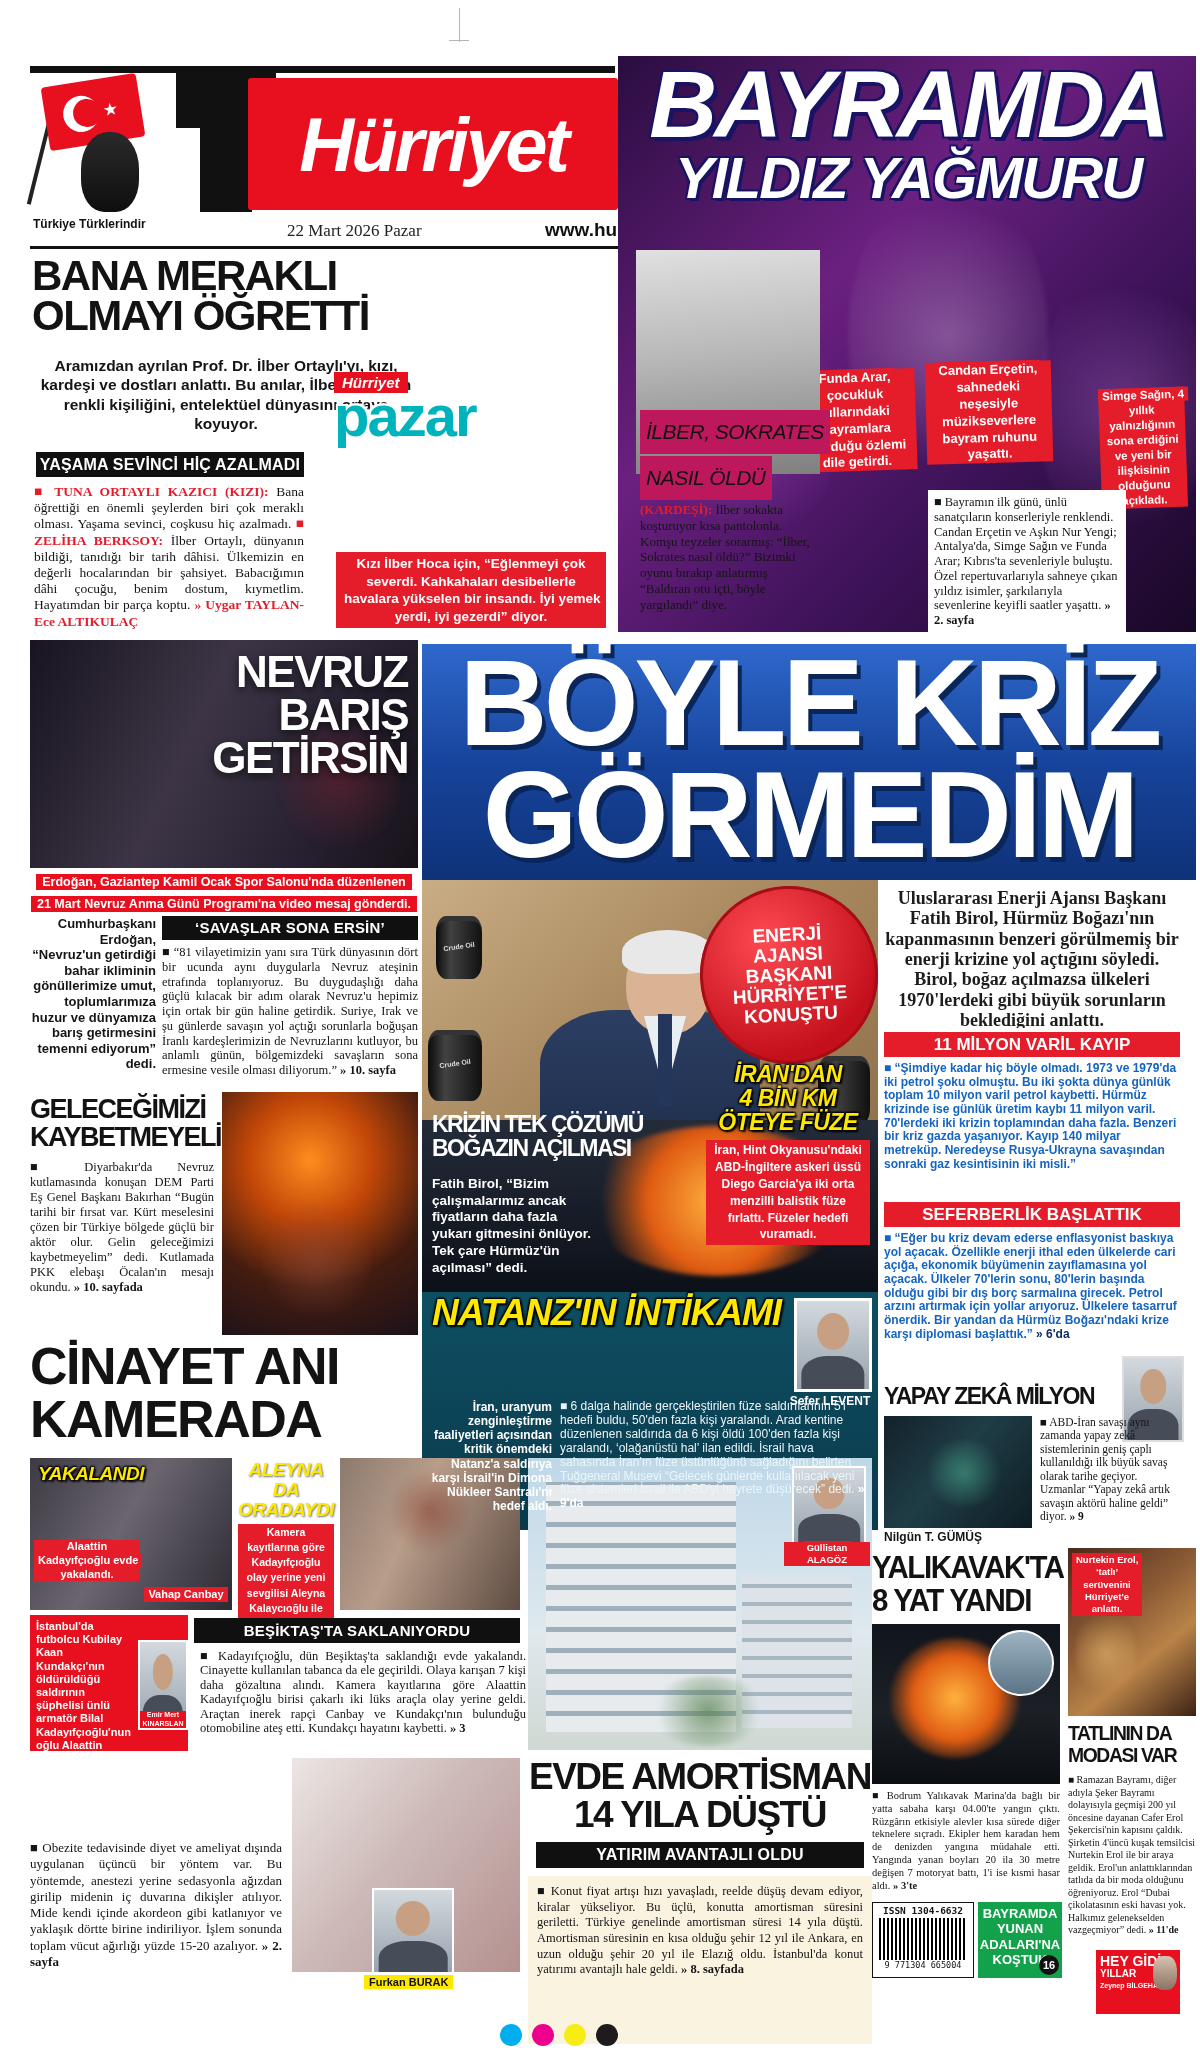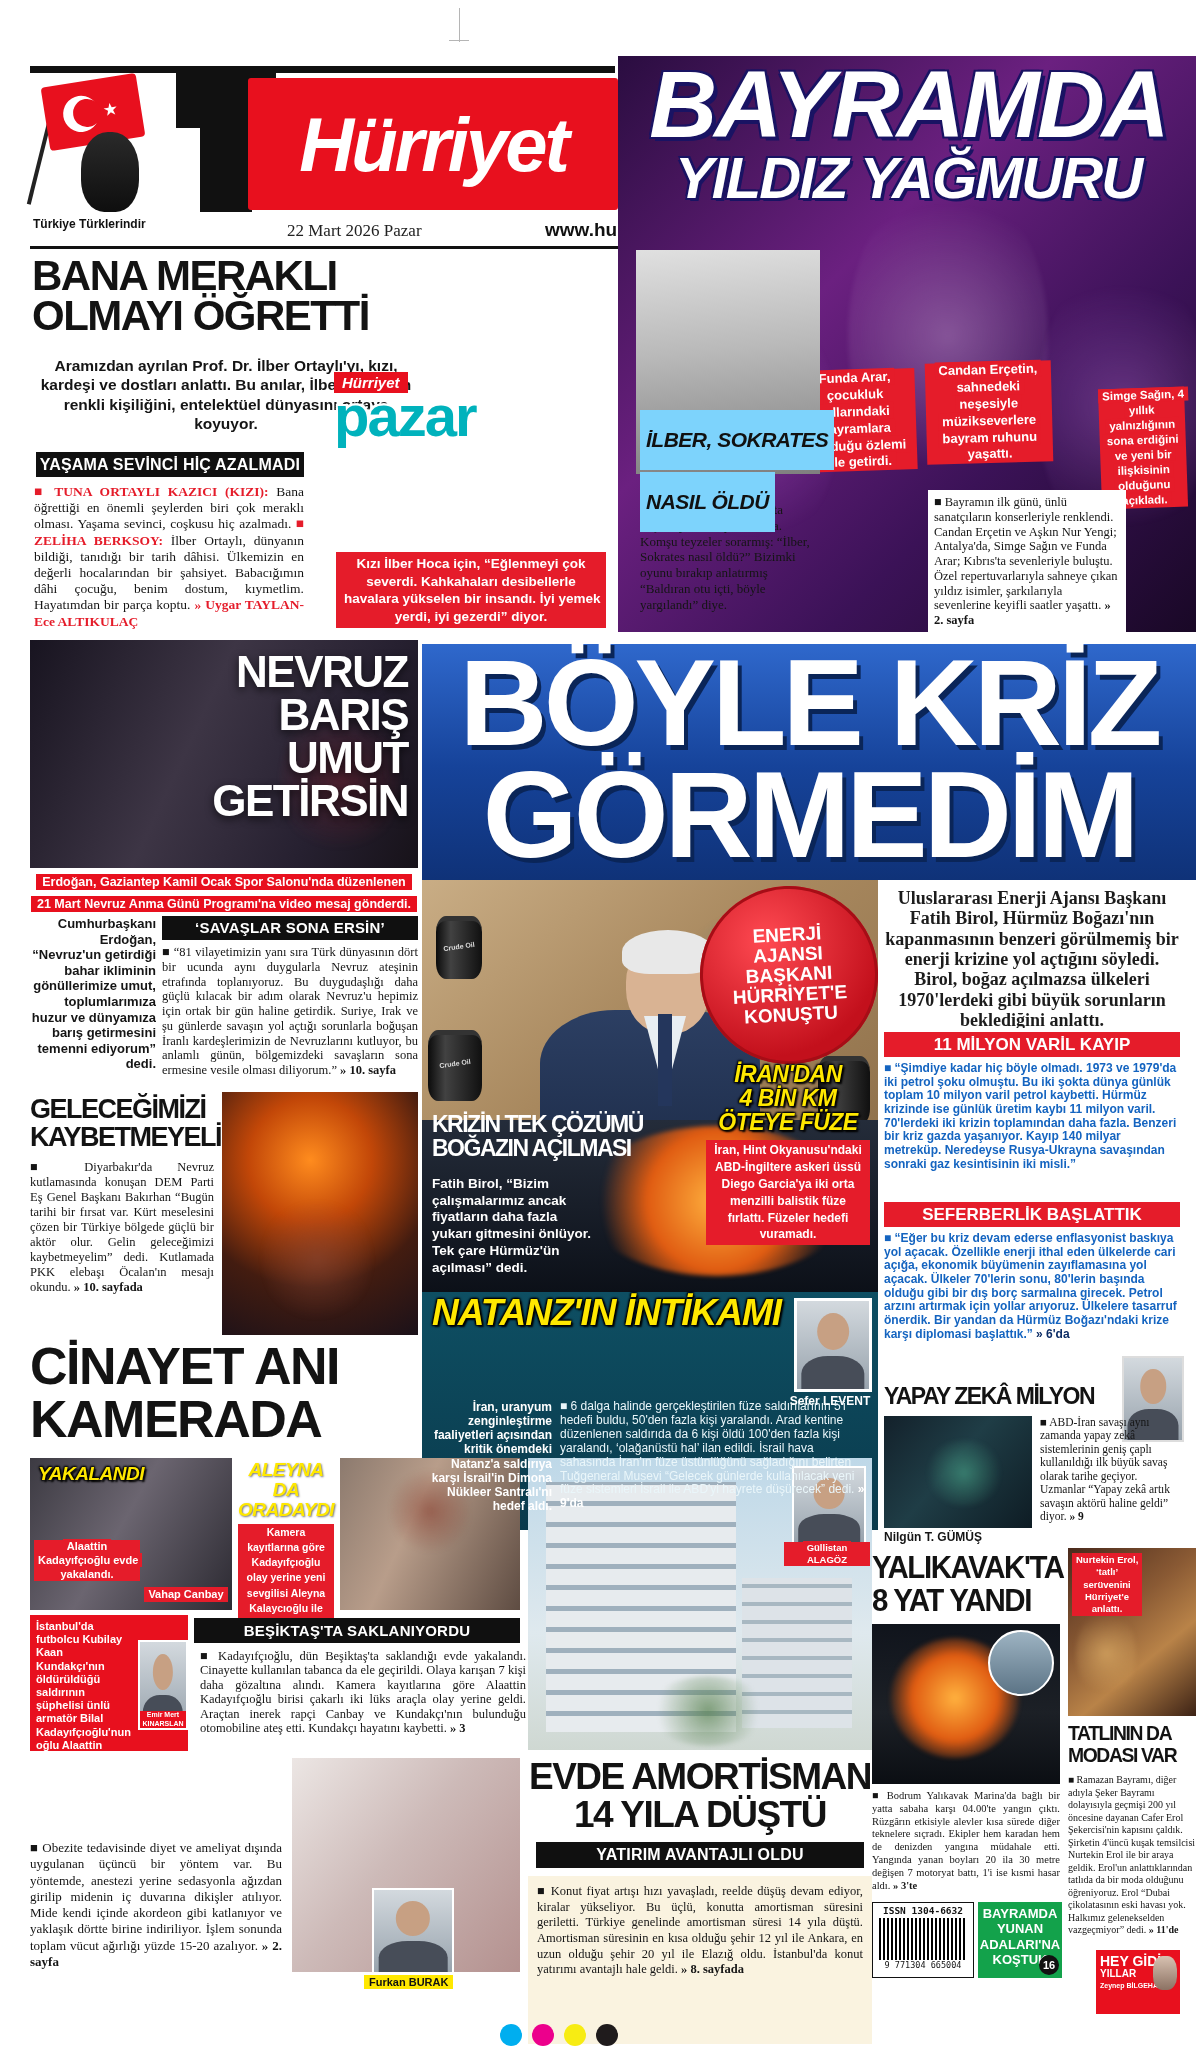--- a/index.html
+++ b/index.html
@@ -10,21 +10,21 @@
   .hd{font-family:"Liberation Sans",sans-serif;font-weight:900;color:#131313;letter-spacing:-1.5px;line-height:.95}
   .hd-w{color:#fff}
   .clip{overflow:hidden}
   .just{text-align:justify}
   .banner-black{background:#101010;color:#fff;font-weight:700;text-align:center;letter-spacing:.2px}
   .banner-red{background:#e51c2a;color:#fff;font-weight:900;text-align:center}
   .redcap{background:#e51c2a;color:#fff;font-weight:700;text-align:center}
   .redcap span{background:#e51c2a;padding:1px 4px;box-decoration-break:clone}
   .yellowlab{color:#ffe800;font-weight:900;font-style:italic;letter-spacing:-.5px;
              text-shadow:2px 2px 2px #000,-1px -1px 2px #000,1px -1px 2px #000,-1px 1px 2px #000;line-height:1.05}
-  .ylw-hl{display:inline-block;background:#7dd3fc;color:#111;font-weight:700;font-style:italic;padding:18px 6px;letter-spacing:-.5px}
+  .ylw-hl{display:inline-block;background:#be185d;color:#111;font-weight:400;font-style:italic;padding:10px 6px;letter-spacing:-.5px}
   .bullet-red{color:#e51c2a;font-weight:700}
   .name-red{color:#e51c2a;font-weight:700}
   .jump{font-weight:700}
   .photo{position:absolute;overflow:hidden}
   .portrait{position:absolute;overflow:hidden;background:linear-gradient(#d3d9de,#98a3ad)}
   .portrait::before{content:"";position:absolute;left:50%;bottom:-10%;width:88%;height:48%;transform:translateX(-50%);
                     background:#474d58;border-radius:42% 42% 0 0}
   .portrait::after{content:"";position:absolute;left:50%;top:14%;width:44%;height:42%;transform:translateX(-50%);
                    background:#c7a083;border-radius:50%}
   .glow{position:absolute;border-radius:50%;filter:blur(2px)}
@@ -113,21 +113,20 @@
     <span class="bullet-red">■</span>
     <span class="name-red">NURİYE ORTAYLI (KARDEŞİ):</span><span> İlber sokakta koşturuyor kısa pantolonla. Komşu teyzeler sorarmış: “İlber, Sokrates nasıl öldü?” Bizimki oyunu bırakıp anlatırmış “Baldıran otu içti, böyle yargılandı” diye.</span>
   </div>
 
   <div class="photo" style="left:30px;top:640px;width:388px;height:228px;background:linear-gradient(115deg,#181420,#3d3545 42%,#262030 75%,#171219)">
     <div class="glow" style="left:250px;top:60px;width:120px;height:160px;background:radial-gradient(circle,#8c232f66,transparent 70%)"></div>
   </div>
   <div class="abs hd hd-w" style="left:150px;top:650px;width:258px;text-align:right;font-size:44px;line-height:.98;z-index:2;text-shadow:0 3px 8px rgba(0,0,0,.65)">
     <div>NEVRUZ</div>
     <div>BARIŞ</div>
-    <div>UMUT</div>
     <div>GETİRSİN</div>
   </div>
   <div class="abs" style="left:30px;top:870px;width:388px;text-align:center;z-index:2;line-height:1.35">
     <span style="background:#e8101e;color:#fff;font-weight:700;font-size:12.5px;padding:1px 6px">Erdoğan, Gaziantep Kamil Ocak Spor Salonu'nda düzenlenen</span><br>
     <span style="background:#e8101e;color:#fff;font-weight:700;font-size:12.5px;padding:1px 6px">21 Mart Nevruz Anma Günü Programı'na video mesaj gönderdi.</span>
   </div>
   <div class="abs clip" style="left:30px;top:916px;width:126px;height:168px;font-size:13px;font-weight:700;text-align:right;line-height:1.2">Cumhurbaşkanı Erdoğan, “Nevruz'un getirdiği bahar ikliminin gönüllerimize umut, toplumlarımıza huzur ve dünyamıza barış getirmesini temenni ediyorum” dedi.</div>
   <div class="abs banner-black" style="left:162px;top:916px;width:256px;height:24px;font-size:15px;line-height:24px">‘SAVAŞLAR SONA ERSİN’</div>
   <div class="abs serif clip just" style="left:162px;top:945px;width:256px;height:142px;font-size:12.5px;line-height:1.18">
     <span>■ “81 vilayetimizin yanı sıra Türk dünyasının dört bir ucunda aynı duygularla Nevruz ateşinin etrafında toplanıyoruz. Bu duygudaşlığı daha güçlü kılacak bir adım olarak Nevruz'u hepimiz için ortak bir gün haline getirdik. Suriye, Irak ve şu günlerde savaşın yol açtığı sorunlarla boğuşan İranlı kardeşlerimizin de Nevruzlarını kutluyor, bu anlamlı günün, bölgemizdeki savaşların sona ermesine vesile olması diliyorum.” </span><b class="jump">» 10. sayfa</b>

